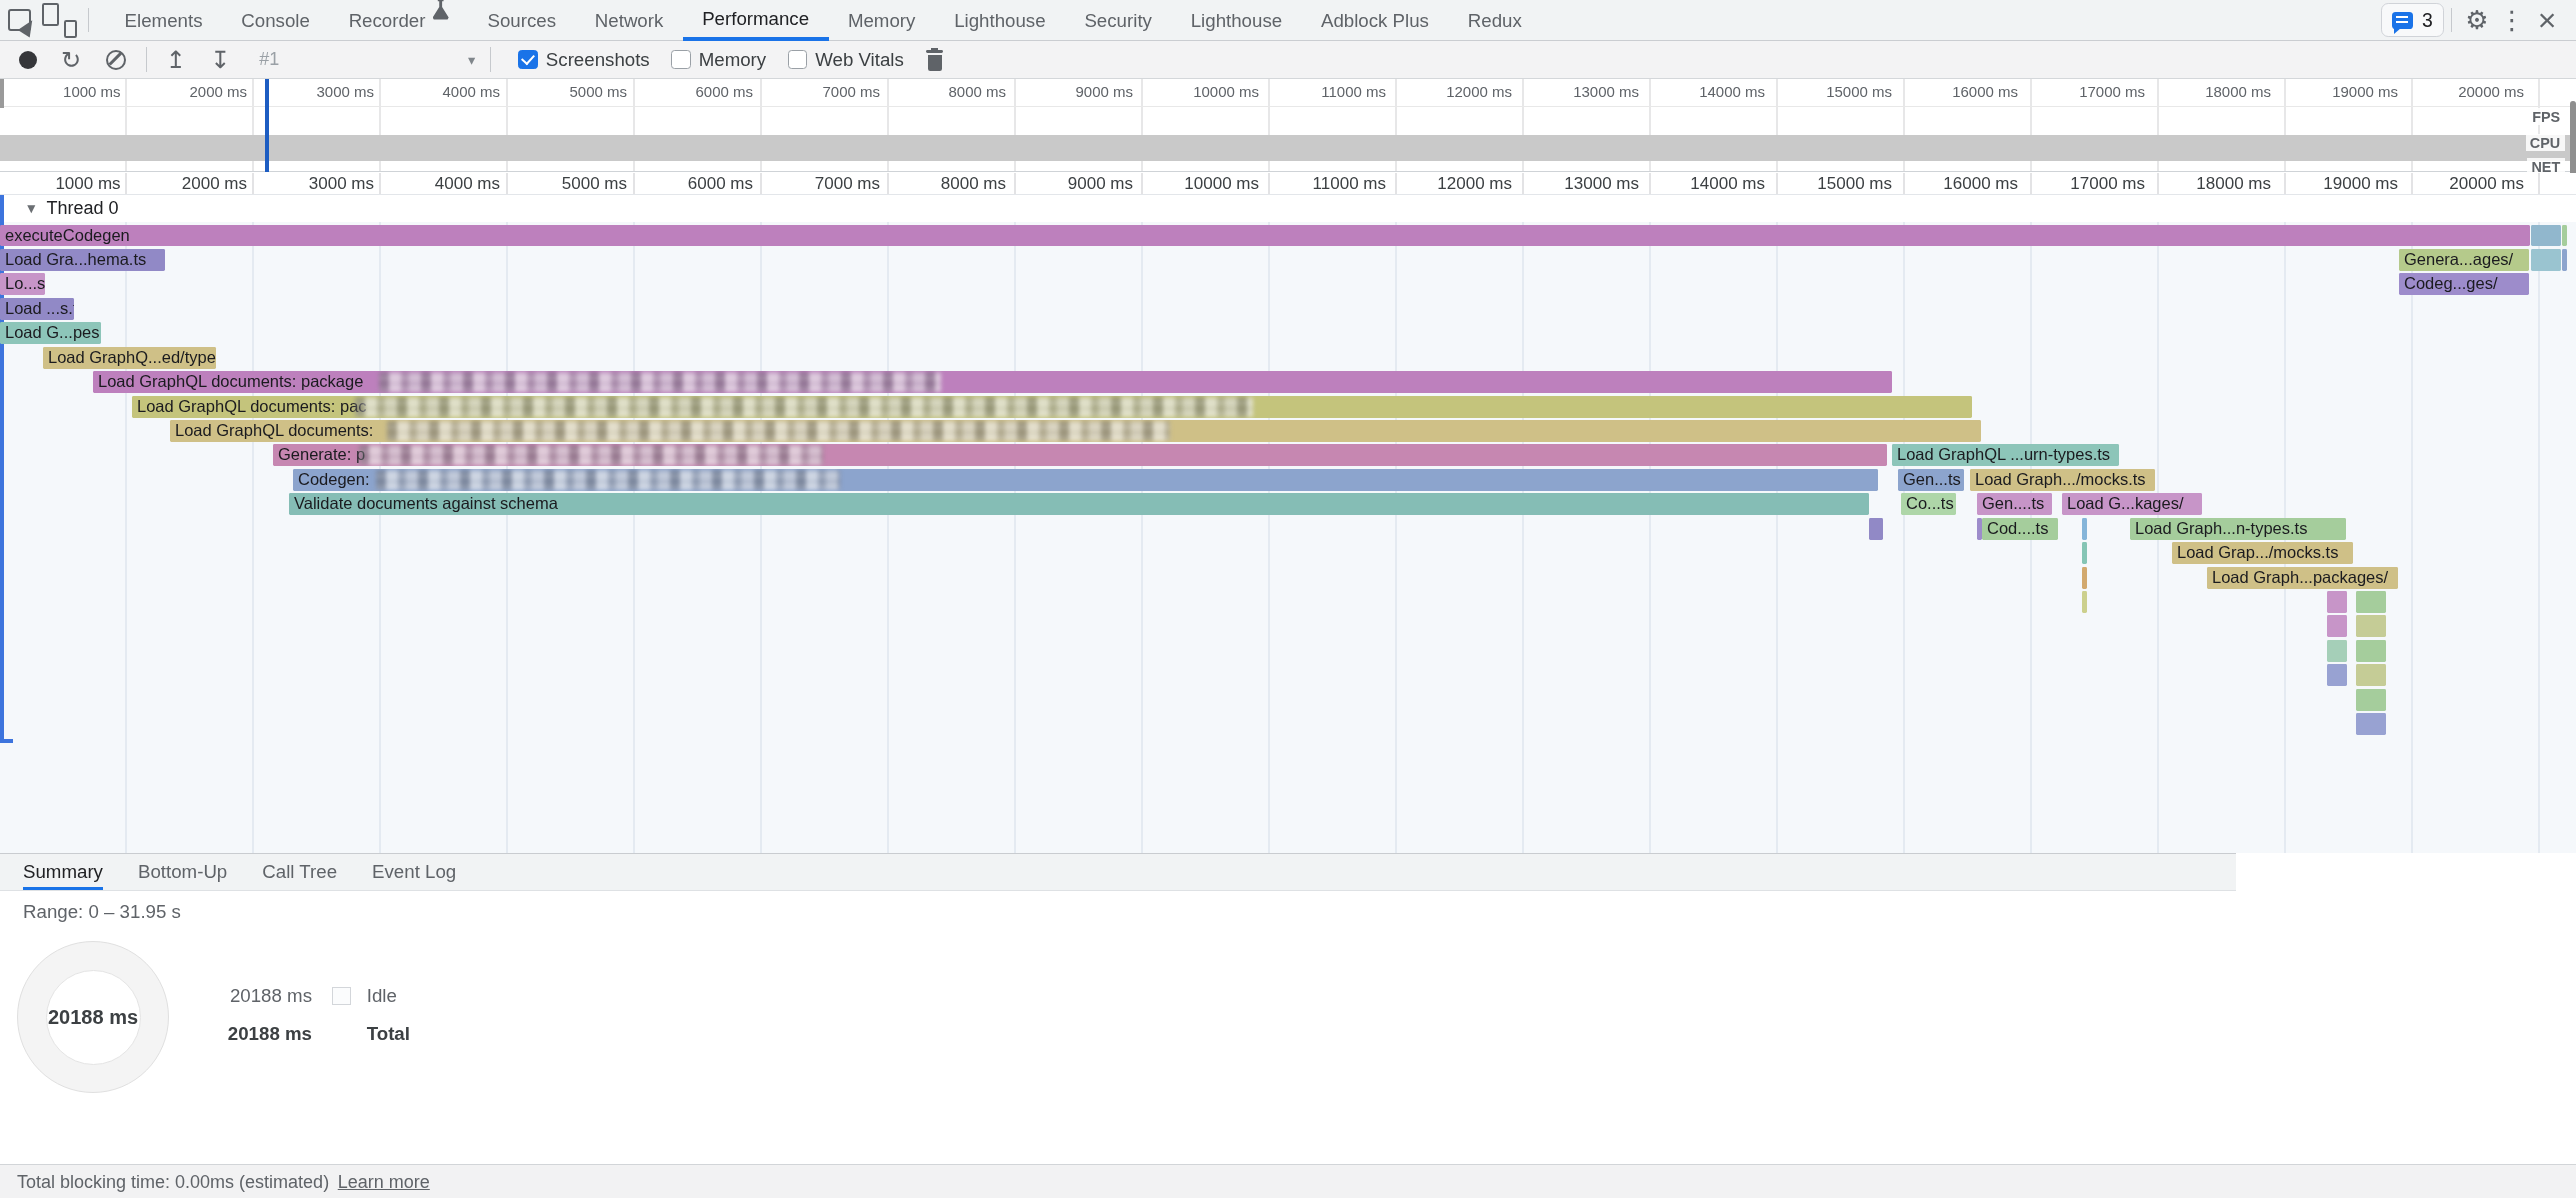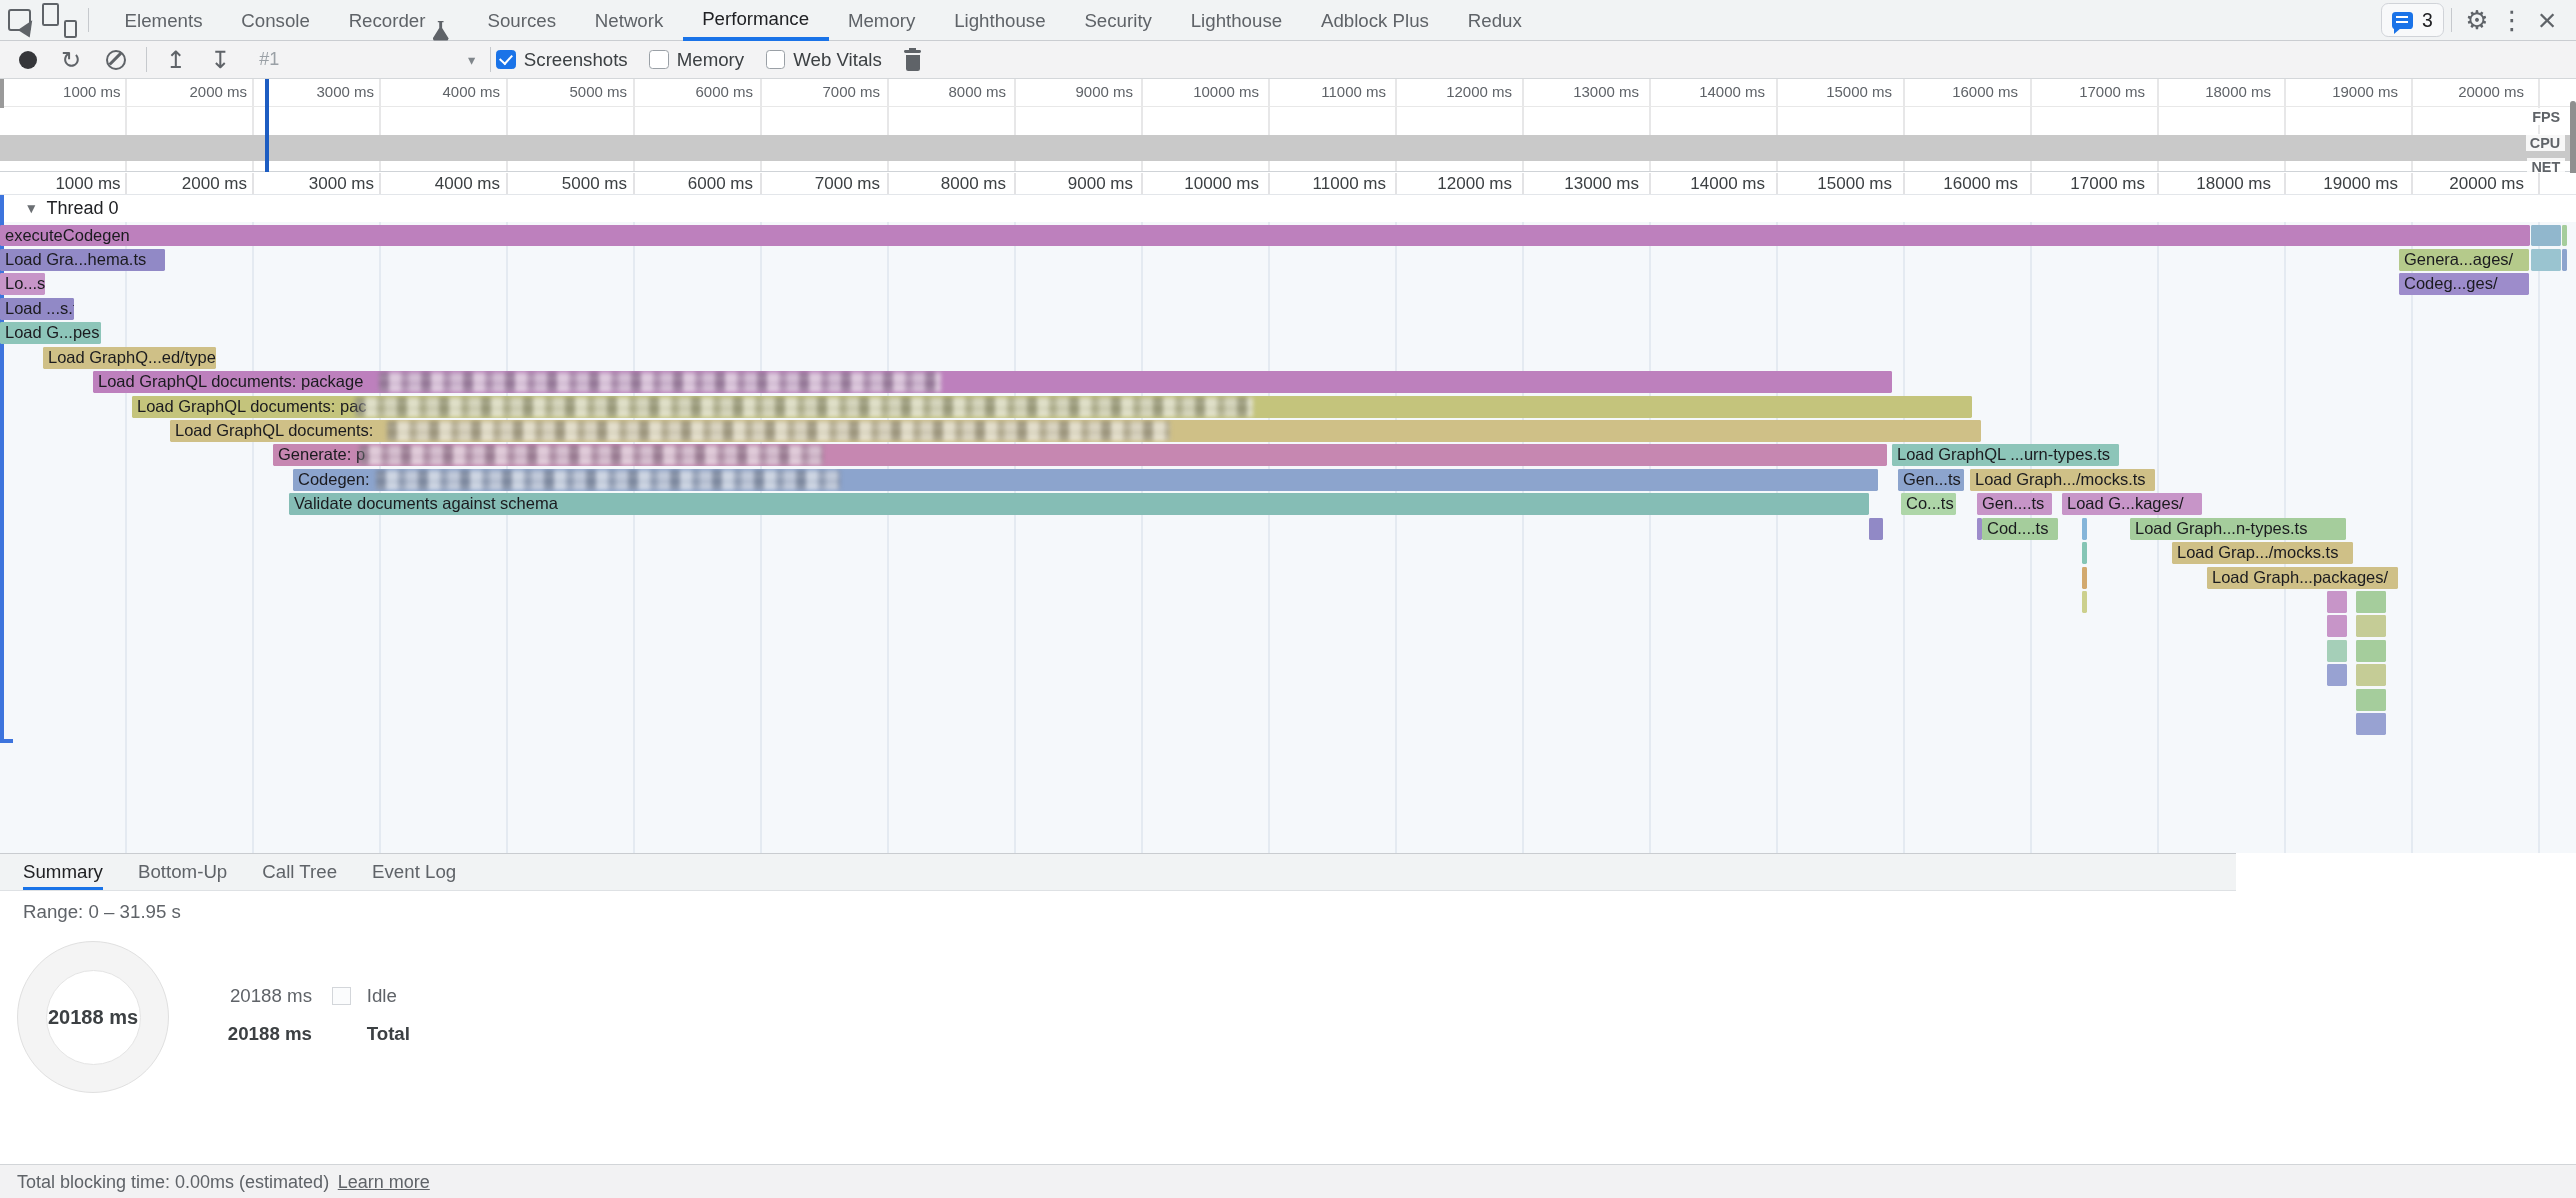--- a/index.html
+++ b/index.html
@@ -7,40 +7,40 @@
   .abs{position:absolute;}
   
   #tabbar{top:0;left:0;width:2576px;height:41px;background:#f1f3f4;border-bottom:1.4px solid #cacdd1;box-sizing:border-box;display:flex;align-items:center;}
   .icon-slot{width:39px;height:39px;display:flex;align-items:center;justify-content:center;cursor:pointer;}
   .inspect-box{width:18.7px;height:18.7px;border:2.2px solid #5f6368;border-radius:2.9px;position:relative;}
   .inspect-cursor{position:absolute;right:-5.7px;bottom:-5.7px;width:0;height:0;border-left:7.2px solid transparent;border-right:7.2px solid transparent;border-bottom:16px solid #5f6368;transform:rotate(32deg);}
   .device-back{position:absolute;left:2.9px;top:2.9px;width:13px;height:18.7px;border:2.2px solid #5f6368;border-radius:2.2px;}
   .device-front{position:absolute;right:1.4px;bottom:1.4px;width:8.6px;height:14.4px;border:2.2px solid #5f6368;border-radius:2.2px;background:#f1f3f4;}
   .vdiv{width:1.4px;height:24.4px;background:#c6c9cd;margin:0 10px;}
   #tabs-container{display:flex;height:41px;margin-left:5.8px;}
-  .tab{height:41px;line-height:41px;padding:0 19.4px;font-size:18.7px;color:#5f6368;cursor:pointer;box-sizing:border-box;white-space:nowrap;display:flex;align-items:flex-end;gap:7.2px;}
+  .tab{height:41px;line-height:41px;padding:0 19.4px;font-size:18.7px;color:#5f6368;cursor:pointer;box-sizing:border-box;white-space:nowrap;display:flex;align-items:flex-start;gap:7.2px;}
   .tab.active{color:#202124;border-bottom:4.3px solid #1a73e8;line-height:37px;}
   .flask{width:16px;height:20px;background:#5f6368;clip-path:polygon(32% 0%,68% 0%,68% 9%,59% 9%,59% 38%,100% 90%,93% 100%,7% 100%,0% 90%,41% 38%,41% 9%,32% 9%);}
   #tabbar-right{margin-left:auto;display:flex;align-items:center;padding-right:11.5px;}
   .bubble-btn{display:flex;align-items:center;gap:8.6px;border:1.4px solid #d0d3d8;border-radius:7.2px;height:32px;padding:0 10px;background:#f8f9fa;cursor:pointer;}
   .bubble-ic{width:21.6px;height:17px;background:#1a73e8;border-radius:3.6px;position:relative;}
   .bubble-ic::before{content:"";position:absolute;left:4.3px;top:4.3px;width:12.2px;height:2.2px;background:#fff;box-shadow:0 5px 0 #fff;}
   .bubble-ic::after{content:"";position:absolute;left:2.2px;bottom:-5px;border-left:0px solid transparent;border-right:7.2px solid transparent;border-top:6.5px solid #1a73e8;}
   .bubble-count{font-size:19.4px;color:#202124;}
   .topicon{font-size:26px;color:#5f6368;width:35px;text-align:center;cursor:pointer;}
   
   #toolbar{top:41px;left:0;width:2576px;height:38px;background:#f3f3f4;border-bottom:1.4px solid #d4d7da;box-sizing:border-box;display:flex;align-items:center;}
   .record-dot{width:18px;height:18px;border-radius:50%;background:#35363a;margin-left:18.7px;cursor:pointer;}
   .tb-ic{font-size:24px;color:#5f6368;margin-left:24.4px;cursor:pointer;line-height:1;}
   .block-ic{width:16px;height:16px;border:2.5px solid #5f6368;border-radius:50%;position:relative;margin-left:24.4px;cursor:pointer;}
   .block-ic::after{content:"";position:absolute;left:-0.7px;top:5.8px;width:17px;height:2.5px;background:#5f6368;transform:rotate(-45deg);}
   .session-box{display:flex;align-items:center;margin-left:29px;width:216px;cursor:pointer;}
   .session-label{font-size:18px;color:#9aa0a6;}
   .session-arrow{margin-left:auto;font-size:14.4px;color:#80868b;}
-  #checks{display:flex;align-items:center;margin-left:4px;gap:21.6px;}
+  #checks{display:flex;align-items:center;margin-left:26px;gap:21.6px;}
   .check{display:flex;align-items:center;gap:8px;cursor:pointer;}
   .checkbox{width:19.4px;height:19.4px;border:1.8px solid #9aa0a6;border-radius:3.6px;background:#fff;box-sizing:border-box;position:relative;}
   .checkbox.checked{background:#1a73e8;border-color:#1a73e8;}
   .checkbox.checked::after{content:"";position:absolute;left:5px;top:1.4px;width:5.8px;height:10px;border:solid #fff;border-width:0 2.5px 2.5px 0;transform:rotate(42deg);}
   .check-label{font-size:18.7px;color:#3c4043;}
   .trash{position:relative;width:18.7px;height:23px;margin-left:21.6px;cursor:pointer;}
   .trash-lid{position:absolute;left:0.7px;top:2.2px;width:17px;height:2.9px;background:#5f6368;border-radius:1.4px;}
   .trash-knob{position:absolute;left:5.8px;top:0px;width:7.2px;height:2.2px;background:#5f6368;}
   .trash-body{position:absolute;left:2.2px;top:6.5px;width:14.4px;height:16px;background:#5f6368;border-radius:0 0 2.2px 2.2px;}
   

